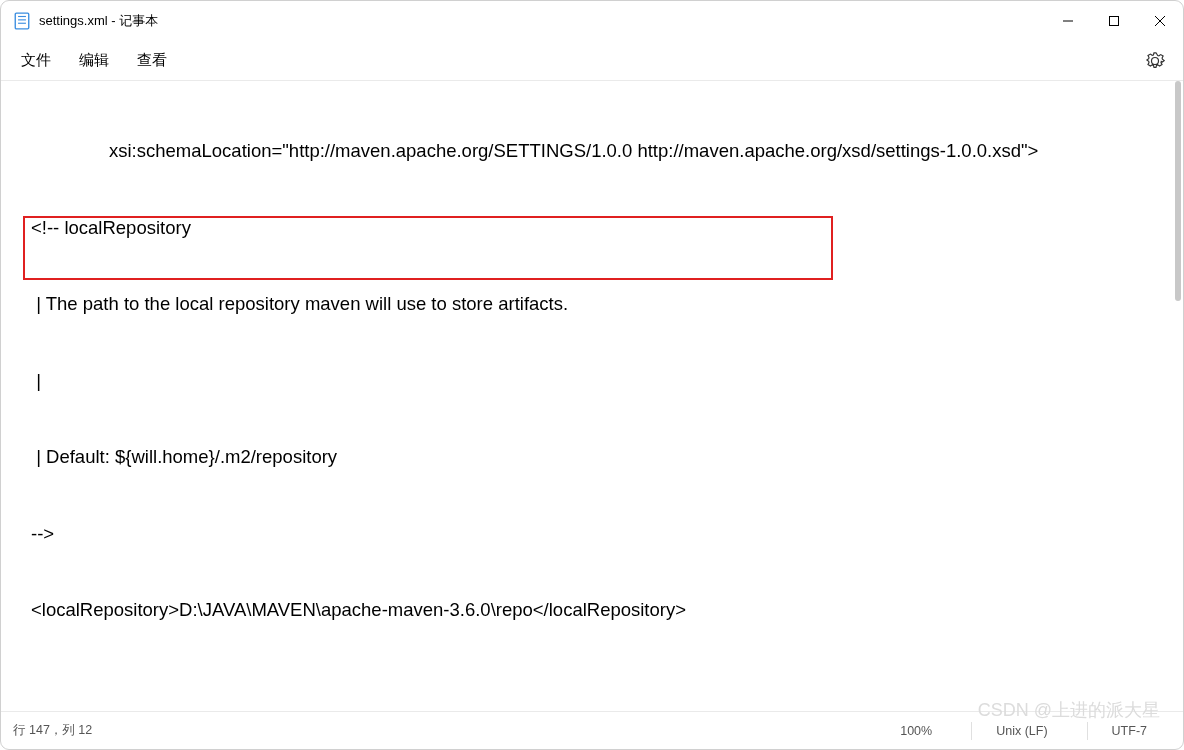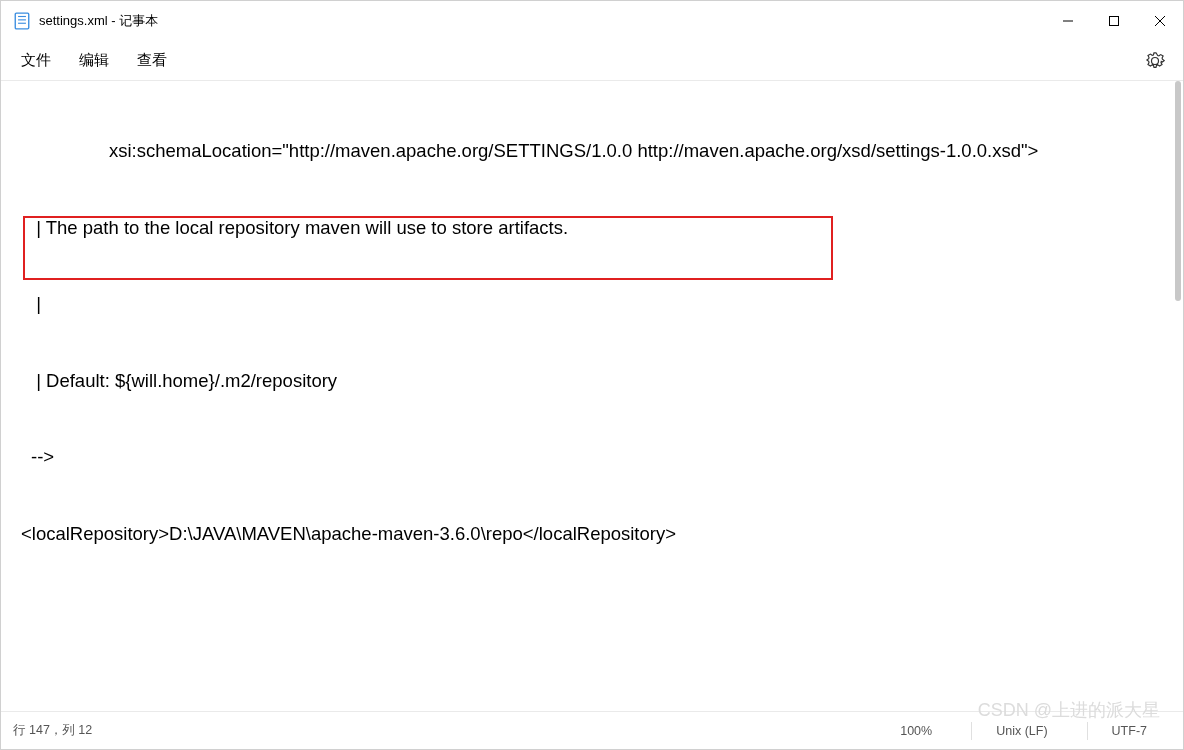--- a/index.html
+++ b/index.html
@@ -1,31 +1,31 @@
 <!DOCTYPE html>
 <html><head>
 <meta charset="utf-8">
 <style>
   * { margin: 0; padding: 0; box-sizing: border-box; }
   html, body { width: 1184px; height: 750px; font-family: "Segoe UI", "Microsoft YaHei", sans-serif; background: #fff; overflow: hidden; }
-  .window { width: 100%; height: 100%; border: 1px solid #d0d0d0; border-radius: 0; display: flex; flex-direction: column; background: #fff; }
+  .window { width: 100%; height: 100%; border: 1px solid #d0d0d0; border-radius: 9px; display: flex; flex-direction: column; background: #fff; }
   .titlebar { height: 40px; display: flex; align-items: center; padding-left: 12px; }
   .title-icon { width: 18px; height: 18px; margin-right: 8px; display: flex; align-items: center; justify-content: center; }
   .title-text { font-size: 13px; color: #000; }
   .title-controls { margin-left: auto; display: flex; }
   .title-btn { width: 46px; height: 40px; display: flex; align-items: center; justify-content: center; color: #000; }
   .title-btn svg { width: 10px; height: 10px; }
   .menubar { height: 40px; display: flex; align-items: center; padding-left: 20px; gap: 28px; border-bottom: 1px solid #eaeaea; }
   .menu-item { font-size: 15px; color: #000; cursor: default; }
   .gear { margin-left: auto; margin-right: 18px; width: 20px; height: 20px; display: flex; align-items: center; justify-content: center; }
   .content-wrap { flex: 1; display: flex; overflow: hidden; }
   .content { flex: 1; padding: 6px 0 0 0; font-family: "Segoe UI", "Microsoft YaHei", sans-serif; font-size: 18.5px; line-height: 25.5px; color: #000; white-space: pre; overflow: hidden; position: relative; }
   .line { padding-left: 30px; }
   .indent { padding-left: 108px; }
-  .noindent { padding-left: 20px; }
+  .noindent { padding-left: 30px; }
   .highlight-box { position: absolute; border: 2px solid #e02020; left: 22px; top: 135px; width: 810px; height: 64px; pointer-events: none; }
   .scrollbar { width: 14px; background: #fff; position: relative; }
   .scroll-thumb { position: absolute; right: 2px; top: 0px; width: 6px; height: 220px; background: #c8c8c8; border-radius: 3px; }
   .statusbar { height: 38px; border-top: 1px solid #eaeaea; display: flex; align-items: center; font-size: 12.5px; color: #555; padding: 0 12px; }
   .status-left { }
   .status-right { margin-left: auto; display: flex; gap: 15px; align-items: center; }
   .status-cell { padding: 0 24px; border-left: 1px solid #e0e0e0; height: 18px; display: flex; align-items: center; }
   .status-cell:first-child { border-left: none; }
   .watermark { position: absolute; right: 24px; bottom: 28px; color: #dcdcdc; font-size: 18px; pointer-events: none; }
 </style>
@@ -70,20 +70,21 @@
     <span class="gear">
       <svg viewBox="0 0 20 20">
           <path d="M10 6.5a3.5 3.5 0 100 7 3.5 3.5 0 000-7zM17.4 11l1.8-1.4-1.8-1.4-.3-1.2 1-2-2.4-1.4-1.8 1.2-1.2-.3L11 1.8 9 1.8 8.4 4l-1.2.3-1.8-1.2L3 4.5l1 2-.3 1.2L1.9 9l1.8 1.4.3 1.2-1 2 2.4 1.4 1.8-1.2 1.2.3.6 2.2h2l.6-2.2 1.2-.3 1.8 1.2 2.4-1.4-1-2 .3-1.2z" fill="none" stroke="#333" stroke-width="1.2"></path>
         </svg>
     </span>
   </div>
 
   <div class="content-wrap">
     <div class="content">
       <div class="indent">xsi:schemaLocation="http://maven.apache.org/SETTINGS/1.0.0 http://maven.apache.org/xsd/settings-1.0.0.xsd"&gt;</div>
+      <div class="line">&lt;!-- localRepository</div>
       <div class="line"> | The path to the local repository maven will use to store artifacts.</div>
       <div class="line"> |</div>
       <div class="line"> | Default: ${will.home}/.m2/repository</div>
       <div class="line">--&gt;</div>
       <div class="noindent">&lt;localRepository&gt;D:\JAVA\MAVEN\apache-maven-3.6.0\repo&lt;/localRepository&gt;</div>
       <div class="line"></div>
       
       
       
       

